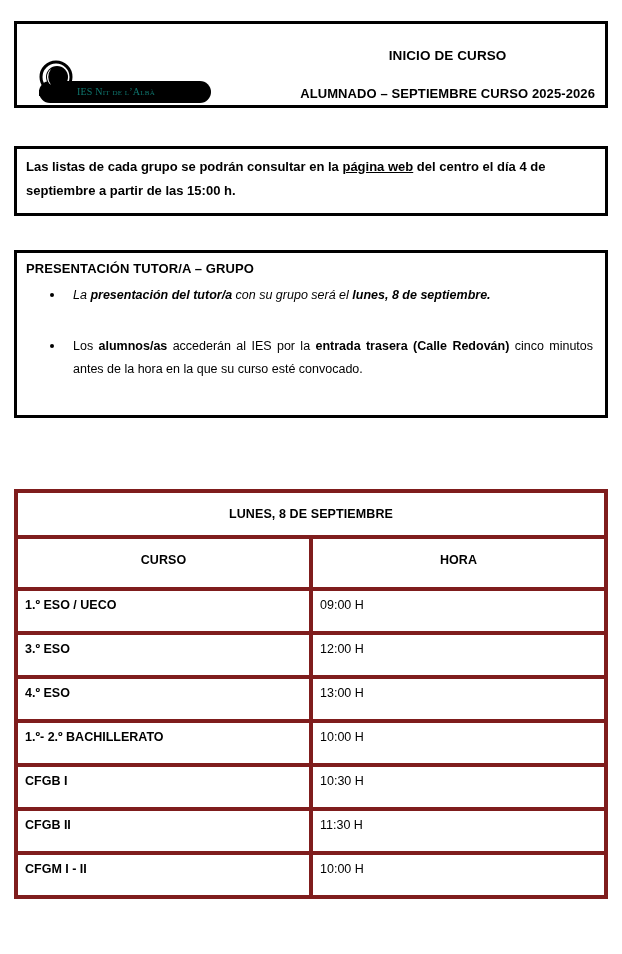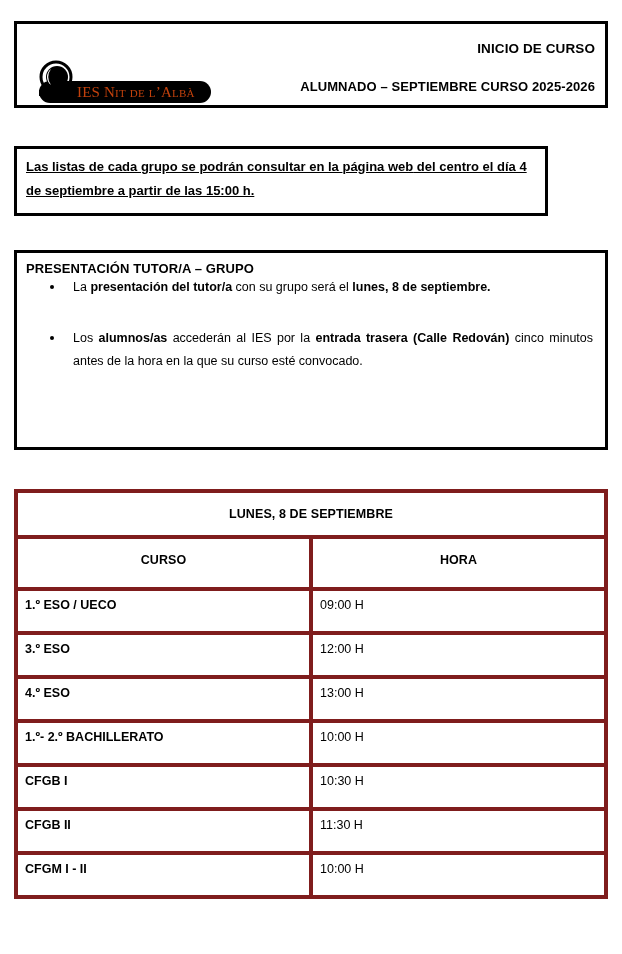--- a/index.html
+++ b/index.html
@@ -39,22 +39,22 @@
     height: 87px;
   }
   .header-inner {
     position: relative;
     width: 100%;
     height: 100%;
   }
   .header-titles {
     position: absolute;
     right: 10px;
-    top: 17px;
-    text-align: right;
+    top: 24px;
+    text-align: center;
   }
   .header-line1 {
     font-size: 13.5px;
     font-weight: bold;
     letter-spacing: .1px;
     line-height: 16px;
   }
   .header-line2 {
     font-size: 13px;
     font-weight: bold;
@@ -79,60 +79,59 @@
     height: 22px;
     background: #000000;
     border-radius: 11px;
   }
   .logo-wordmark {
     position: absolute;
     left: 48px;
     top: 21px;
     width: 134px;
     height: 22px;
-    color: #c2410c;
+    color: #0f766e;
     font-family: "Liberation Serif", serif;
-    font-size: 15px;
+    font-size: 10px;
     font-variant: small-caps;
     letter-spacing: .2px;
     line-height: 22px;
     white-space: nowrap;
   }
   .logo-mark {
     position: absolute;
     left: 6px;
     top: 0px;
     width: 42px;
     height: 38px;
   }
 
   
   #notice-box {
     left: 14px;
     top: 146px;
-    width: 534px;
+    width: 594px;
     height: 70px;
-    text-decoration: underline;
   }
   .notice-text {
     font-size: 13px;
     font-weight: bold;
     line-height: 24px;
     padding: 6px 11px 0 9px;
   }
   .notice-text u {
     text-decoration: underline;
   }
 
   
   #presentation-box {
     left: 14px;
     top: 250px;
     width: 594px;
-    height: 200px;
+    height: 168px;
   }
   .pres-title {
     font-size: 13px;
     font-weight: bold;
     padding: 8px 0 0 9px;
     letter-spacing: .1px;
   }
   .bullet-list {
     margin: 0;
     padding: 0;
@@ -140,21 +139,21 @@
   }
   .bullet-item {
     position: relative;
     padding-left: 56px;
     padding-right: 12px;
     font-size: 12.5px;
     line-height: 23px;
     text-align: justify;
     margin-top: 28px;
   }
-  .bullet-item:first-child { margin-top: 0; }
+  .bullet-item:first-child { margin-top: 8px; font-style: italic; }
   .bullet-dot {
     position: absolute;
     left: 33px;
     top: 9px;
     width: 4px;
     height: 4px;
     background: #000000;
     border-radius: 50%;
   }
   .bullet-item b { font-weight: bold; }

